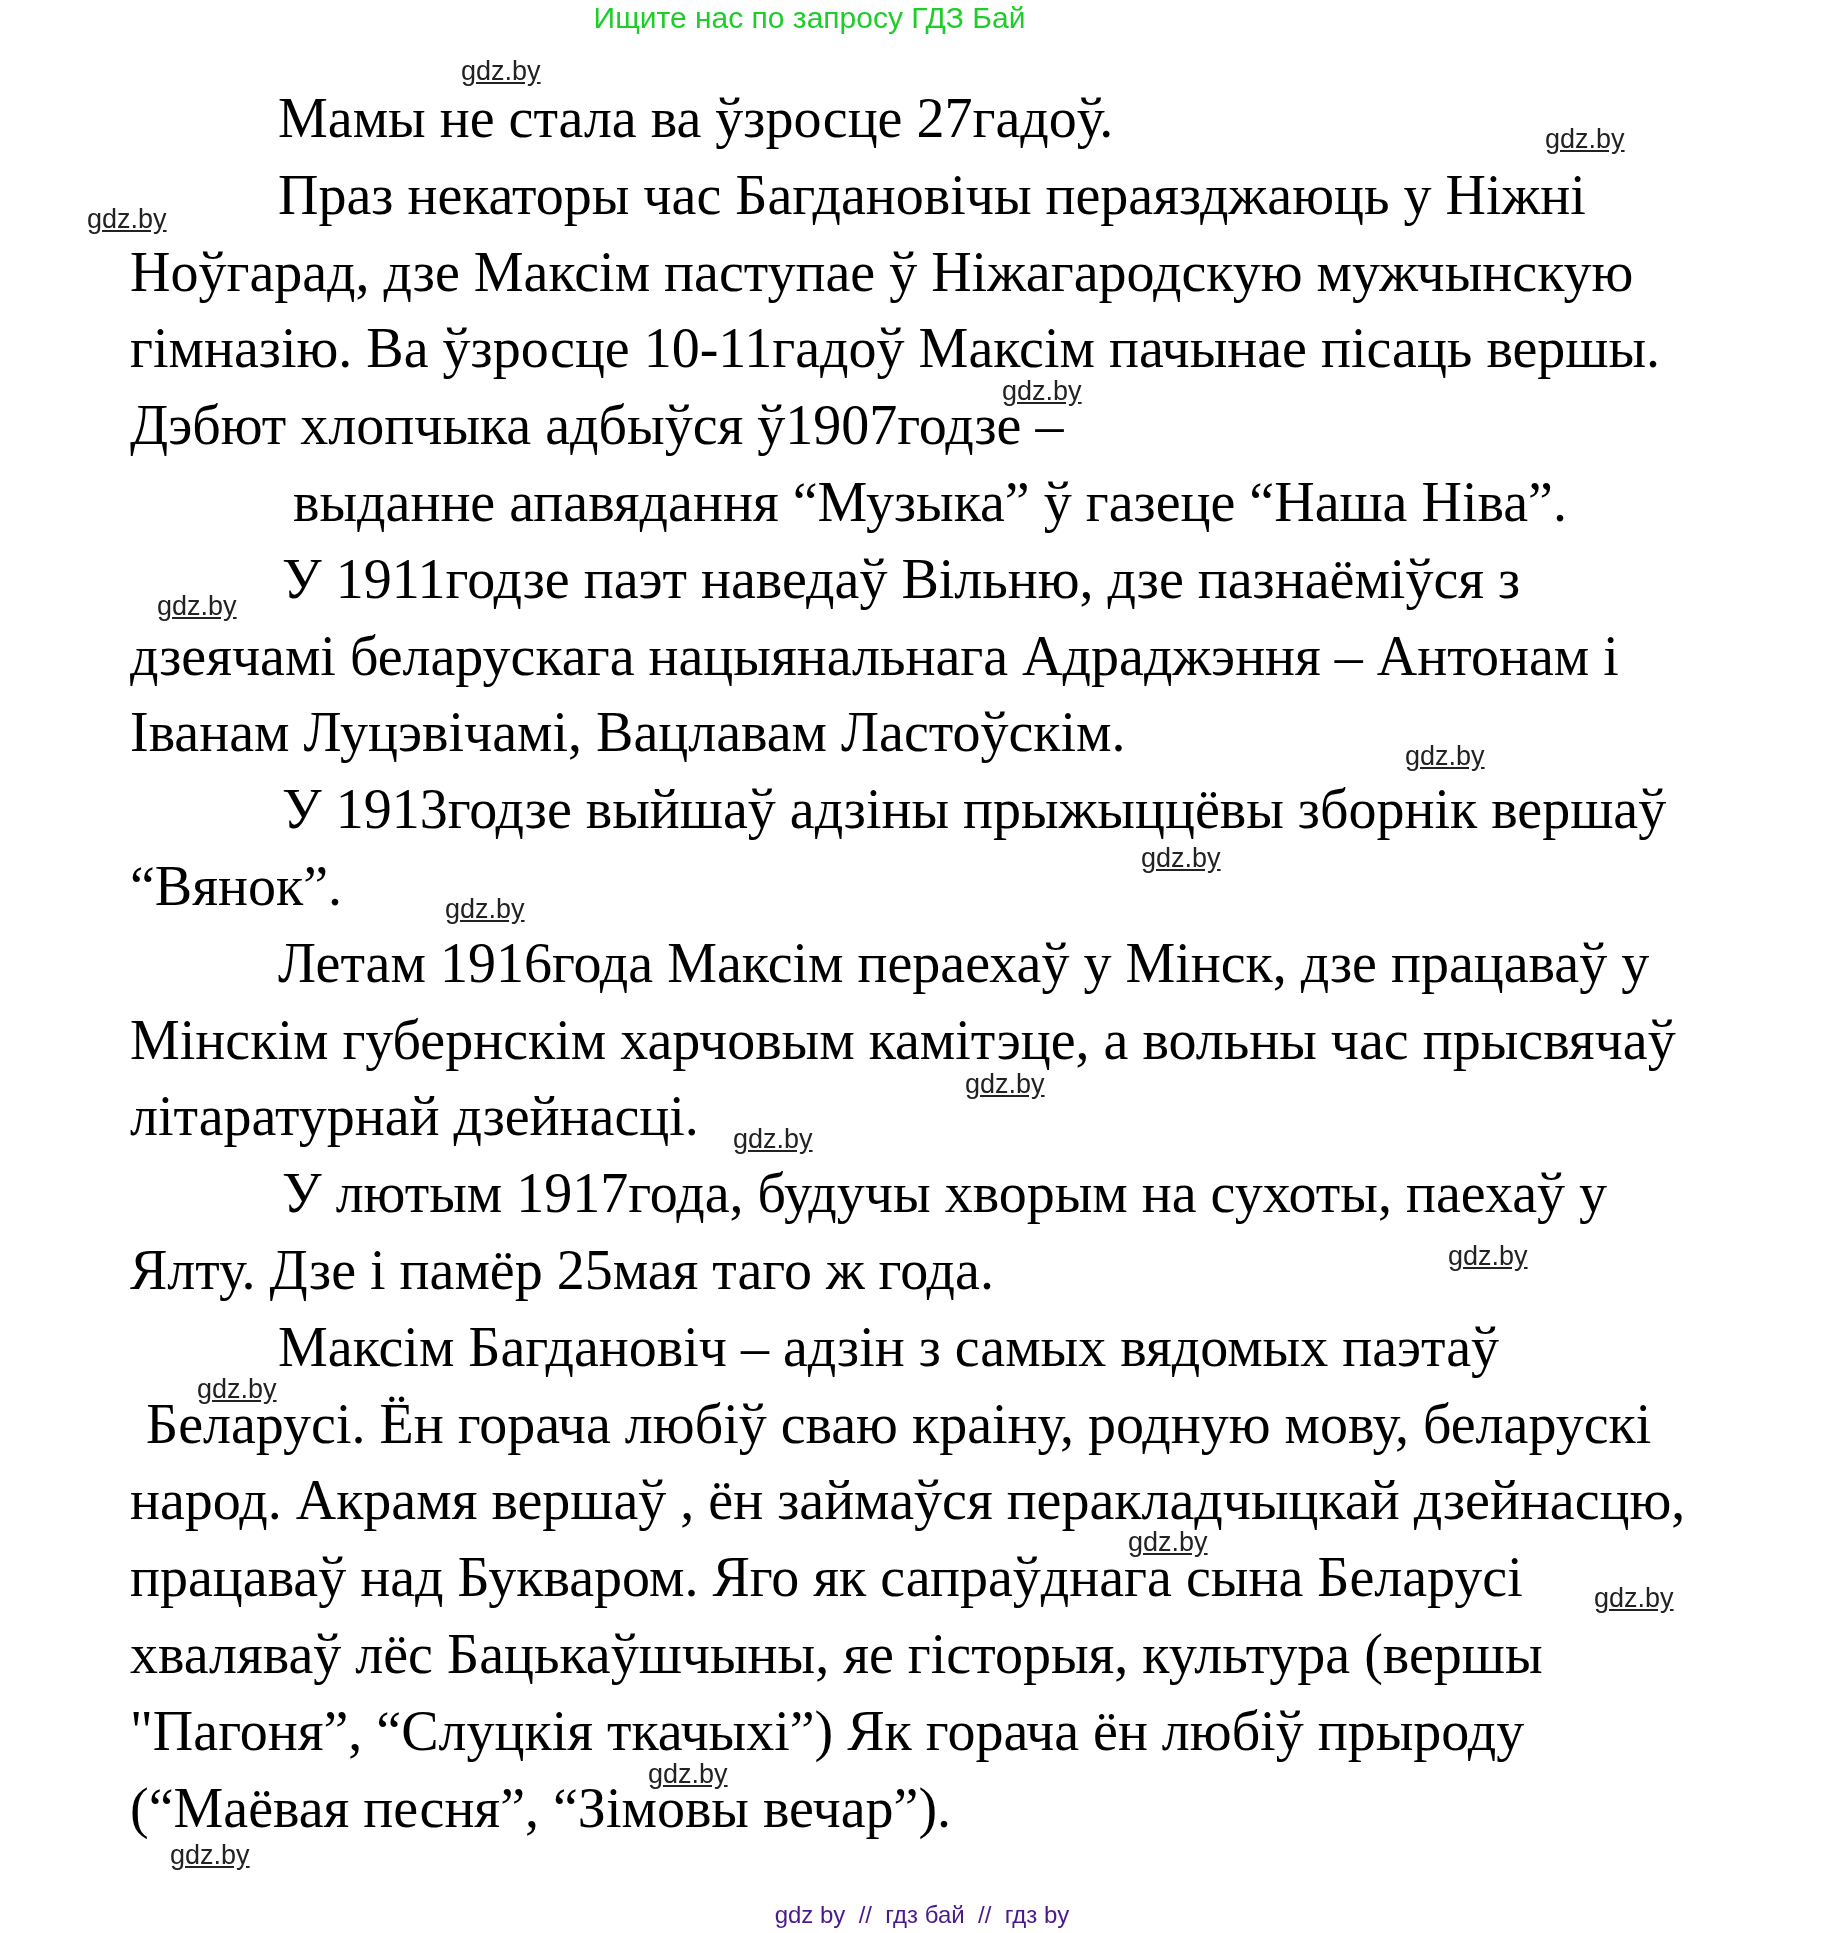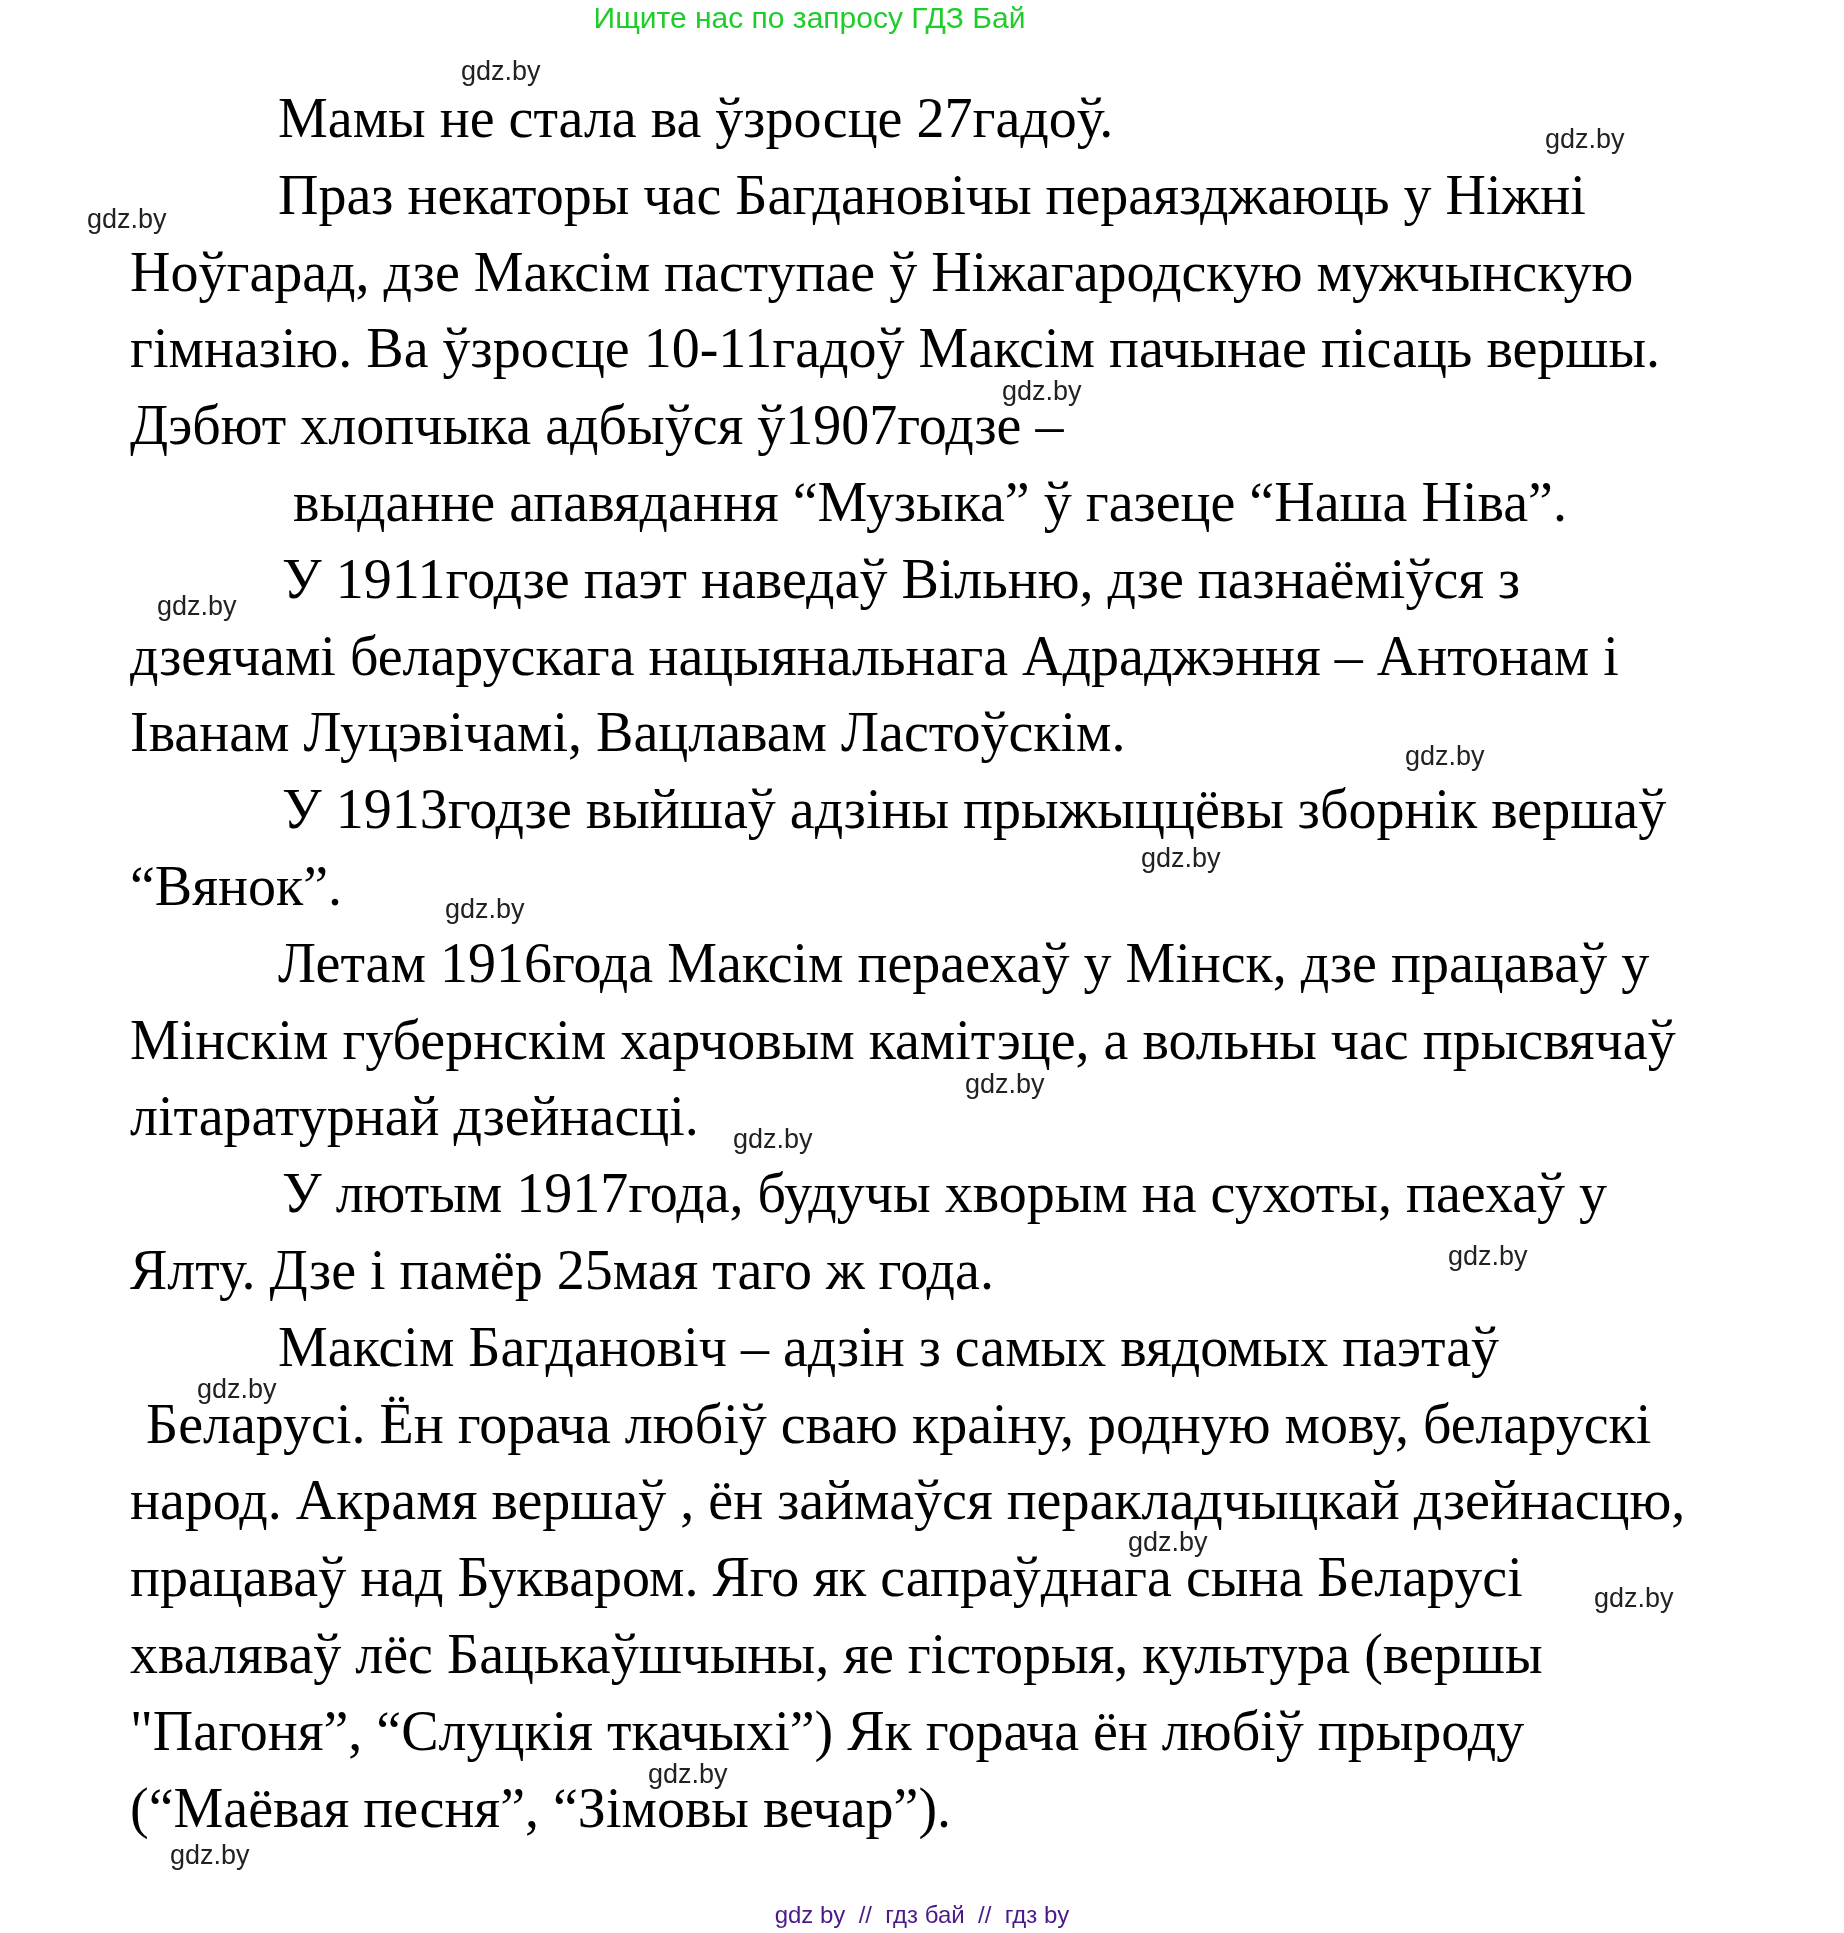--- a/index.html
+++ b/index.html
@@ -40,20 +40,21 @@
       color: #000000;
       white-space: nowrap;
     }
     .wm {
       position: absolute;
       font-family: "Liberation Sans", "DejaVu Sans", sans-serif;
       font-size: 27px;
       line-height: 30px;
       color: #222222;
       white-space: nowrap;
+      text-decoration: underline;
     }
     .footer-banner {
       position: absolute;
       left: 0;
       top: 1898px;
       width: 1844px;
       text-align: center;
       font-family: "Liberation Sans", "DejaVu Sans", sans-serif;
       font-size: 24px;
       line-height: 34px;

